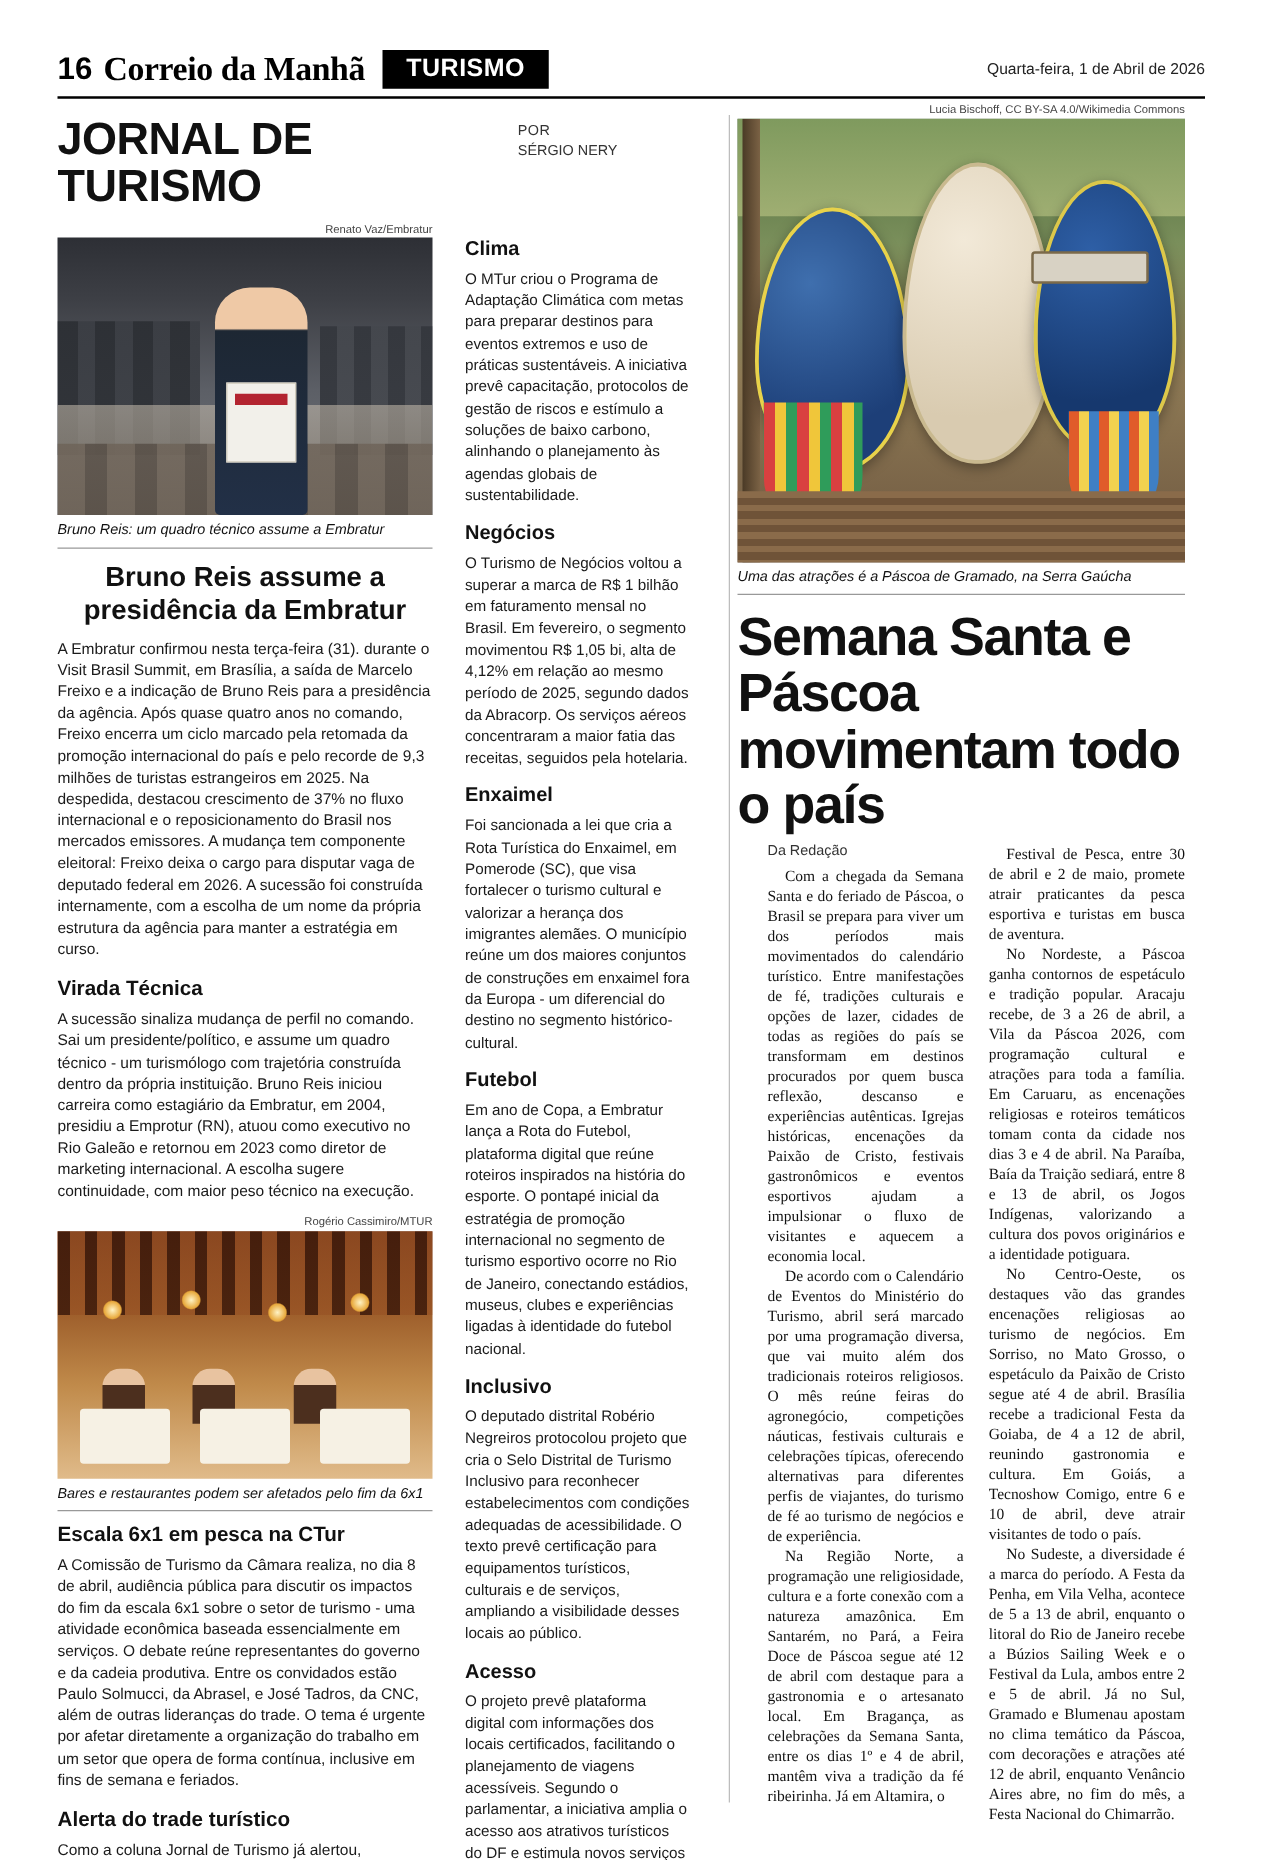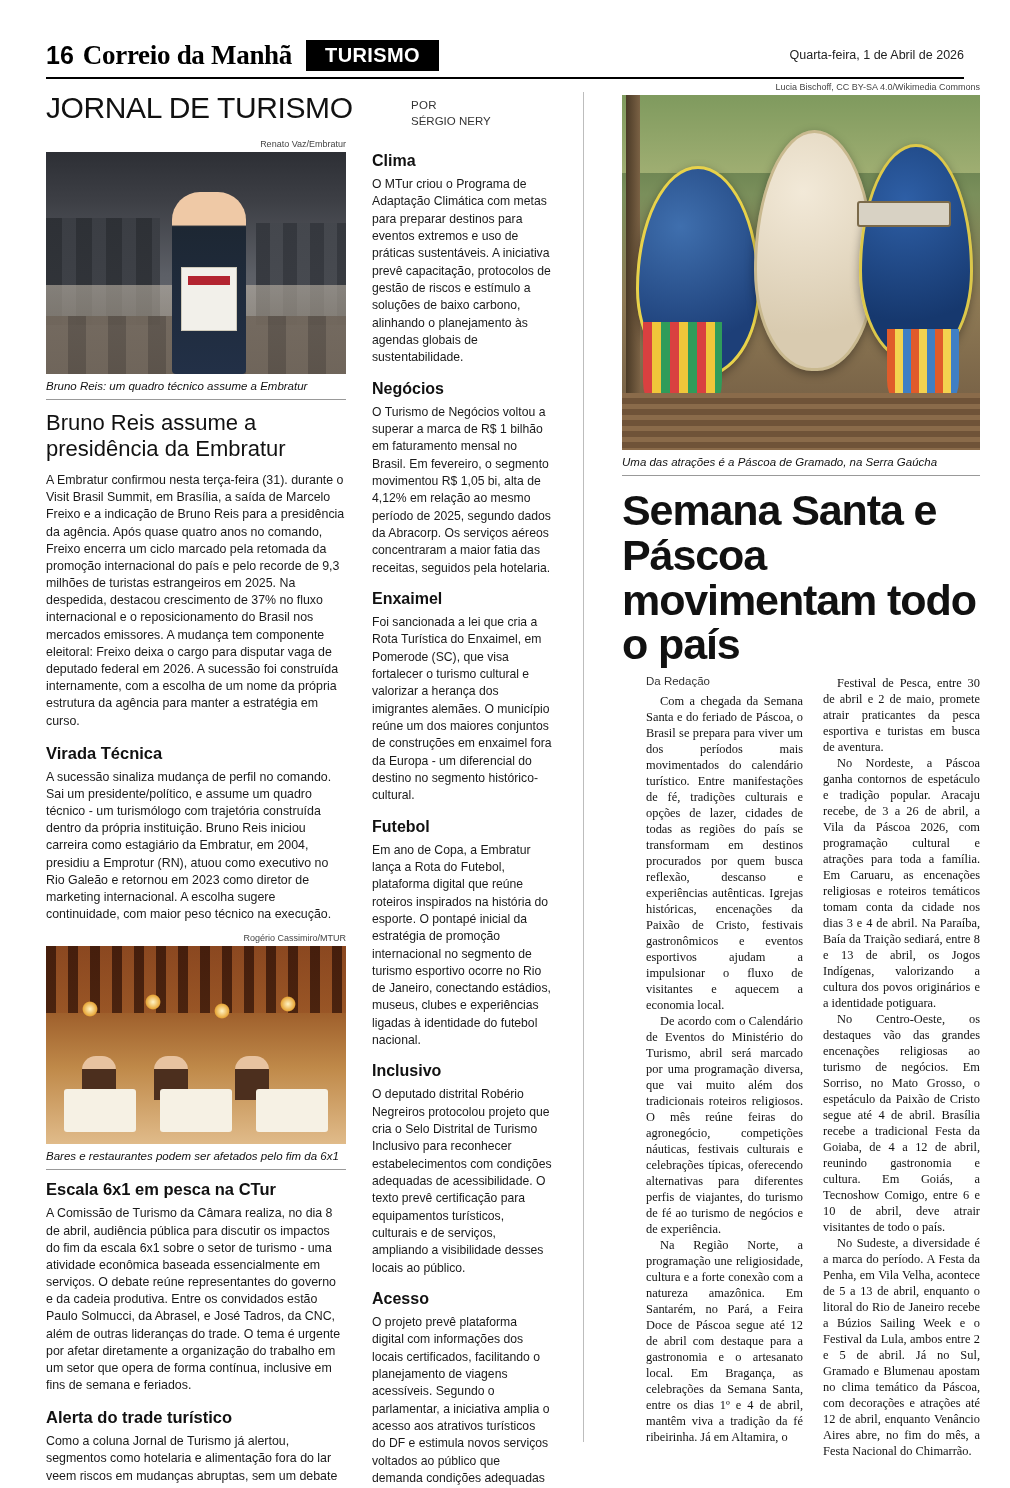--- a/index.html
+++ b/index.html
@@ -73,43 +73,43 @@
 
   
   .left-block {
     position: absolute;
     left: 46px;
     top: 92px;
     width: 515px;
   }
   .right-block {
     position: absolute;
-    left: 622px;
+    left: 590px;
     top: 82px;
     width: 358px;
   }
   .vertical-rule {
     position: absolute;
     left: 583px;
     top: 92px;
     width: 1px;
     height: 1350px;
     background: #bdbdbd;
   }
 
   
   .jornal-head {
     display: flex;
     align-items: flex-start;
     justify-content: space-between;
     margin-bottom: 10px;
   }
   .jornal-title {
-    font-size: 30px;
-    font-weight: normal;
+    font-size: 36px;
+    font-weight: bold;
     letter-spacing: -0.4px;
     color: #111;
     line-height: 1.05;
   }
   .byline {
     text-align: left;
     font-size: 11.5px;
     color: #333;
     line-height: 1.35;
     padding-top: 6px;
@@ -175,23 +175,24 @@
   .photo2 .lamp { position:absolute; width:16px; height:16px; border-radius:50%;
       background: radial-gradient(circle,#fff3c4,#e8a93c 60%, rgba(232,169,60,0) 70%); }
   .photo2 .table { position:absolute; bottom:6%; width:24%; height:22%; background:#f6f1e4; border-radius:3px;}
   .photo2 .sitter { position:absolute; bottom:22%; width:34px; height:44px; border-radius:14px 14px 0 0;
       background: linear-gradient(180deg,#e8c3a0 0 30%, #4c2f1e 30%);}
 
   
   h2.headline {
     font-size: 22px;
     line-height: 1.18;
-    font-weight: normal;
+    font-weight: bold;
     color: #111;
     margin: 2px 0 10px 0;
+    text-align: center;
   }
   h3.sub {
     font-size: 16.5px;
     font-weight: bold;
     color: #111;
     margin: 14px 0 6px 0;
   }
   h3.sub.first { margin-top: 0; }
   p.body {
     font-size: 12.4px;

